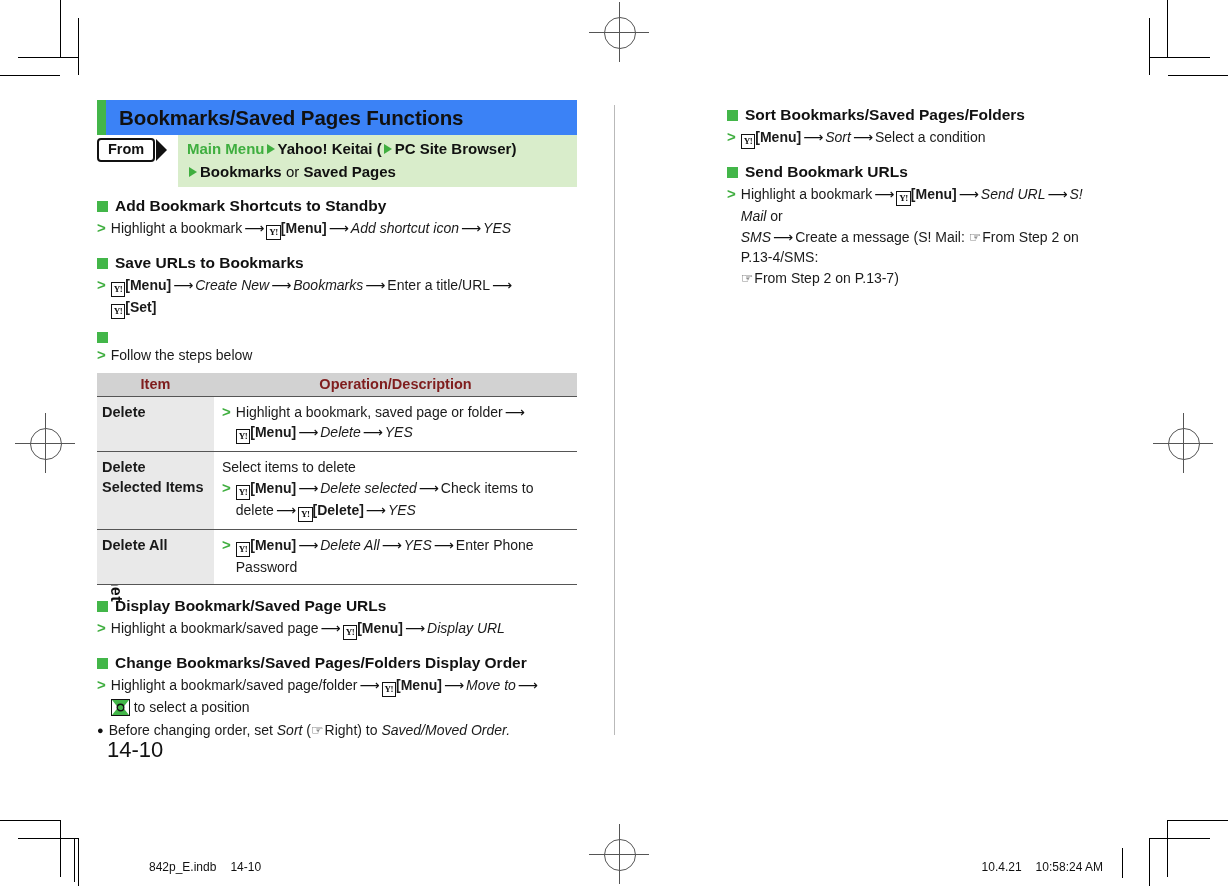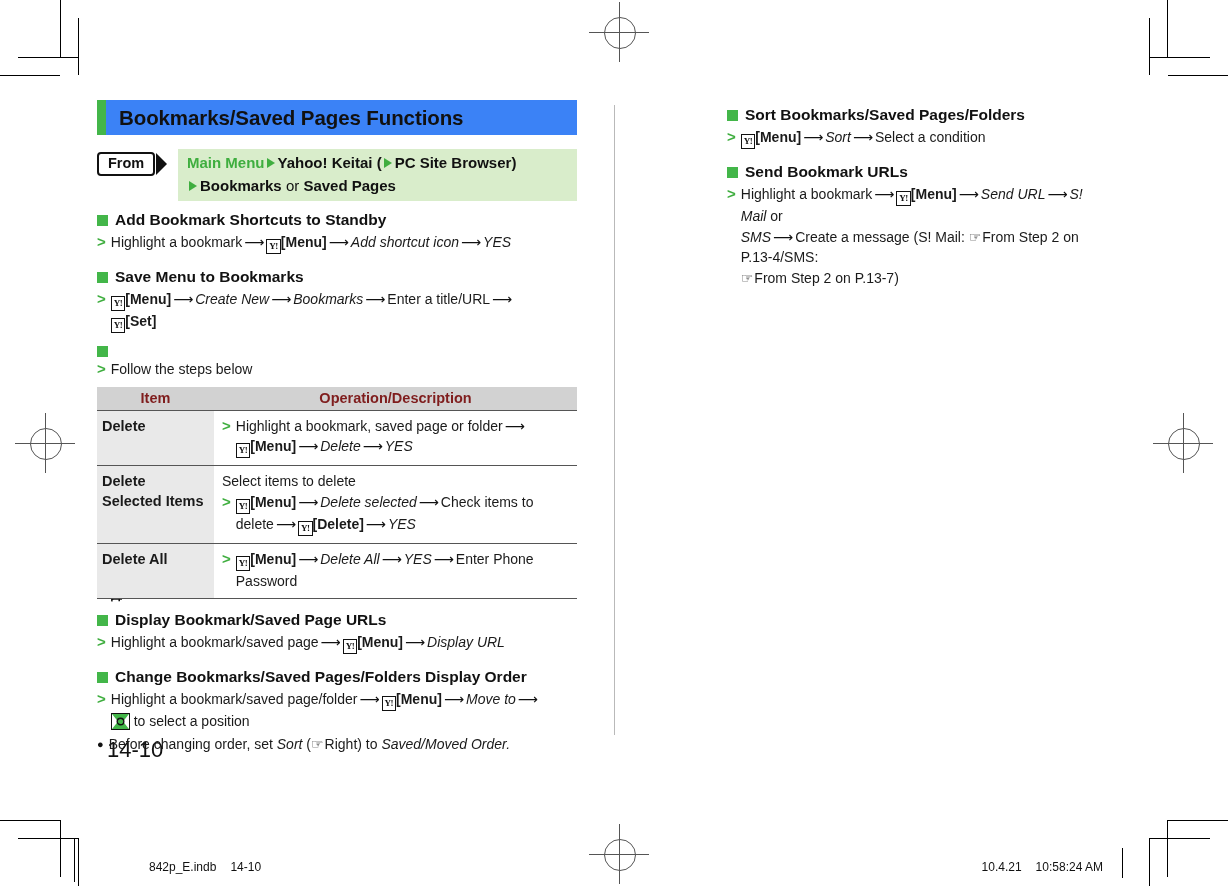--- a/index.html
+++ b/index.html
@@ -44,21 +44,21 @@
   .footer-rule{position:absolute;left:74px;top:838px;width:1px;height:44px;background:#000;}
   .footer-rule2{position:absolute;right:105px;top:848px;width:1px;height:30px;background:#000;}
 
   
   .titlebar{position:relative;background:#3b82f6;height:35px;display:flex;align-items:flex-start;}
   .titlebar .accent{width:9px;height:35px;background:#43b649;flex:0 0 auto;}
   .titlebar h1{margin:0;padding:0 0 0 13px;font-size:20.5px;font-weight:bold;color:#111;
                letter-spacing:-.1px;line-height:35px;}
 
   
-  .fromrow{position:relative;margin-top:14px;height:48px;}
+  .fromrow{position:relative;margin-top:0;height:48px;}
   .frombox{position:absolute;left:0;top:3px;display:flex;align-items:center;}
   .frombox .lbl{border:2px solid #111;border-radius:4px;padding:1px 9px 2px;font-size:14.5px;
                 font-weight:bold;background:#fff;color:#111;line-height:17px;}
   .frombox .tri{width:0;height:0;border-top:11px solid transparent;border-bottom:11px solid transparent;
                 border-left:11px solid #111;margin-left:1px;}
   .frombody{position:absolute;left:81px;top:0;right:0;background:#d9edcb;min-height:48px;
             padding:3px 6px 4px 9px;box-sizing:border-box;font-size:15px;font-weight:bold;
             line-height:22.5px;color:#111;}
   .green{color:#3fae3f;}
   .tri-g{display:inline-block;width:0;height:0;border-top:5.5px solid transparent;
@@ -190,21 +190,21 @@
         </h2>
         <div class="steps">
           <span class="gt">&gt;</span>
           <span class="body"><span>Highlight a bookmark</span><span class="arw">⟶</span><span class="ykey">Y!</span><b>[Menu]</b><span class="arw">⟶</span><i>Add shortcut icon</i><span class="arw">⟶</span><i>YES</i></span>
         </div>
       </div>
 
       <div class="sec">
         <h2>
           <span class="sqr"></span>
-          <span>Save Menu to Bookmarks</span>
+          <span>Save URLs to Bookmarks</span>
         </h2>
         <div class="steps">
           <span class="gt">&gt;</span>
           <span class="body"><span class="ykey">Y!</span><b>[Menu]</b><span class="arw">⟶</span><i>Create New</i><span class="arw">⟶</span><i>Bookmarks</i><span class="arw">⟶</span><span>Enter a title/URL</span><span class="arw">⟶</span><br><span class="ykey">Y!</span><b>[Set]</b></span>
         </div>
       </div>
 
       <div class="sec">
         <h2>
           <span class="sqr"></span>

